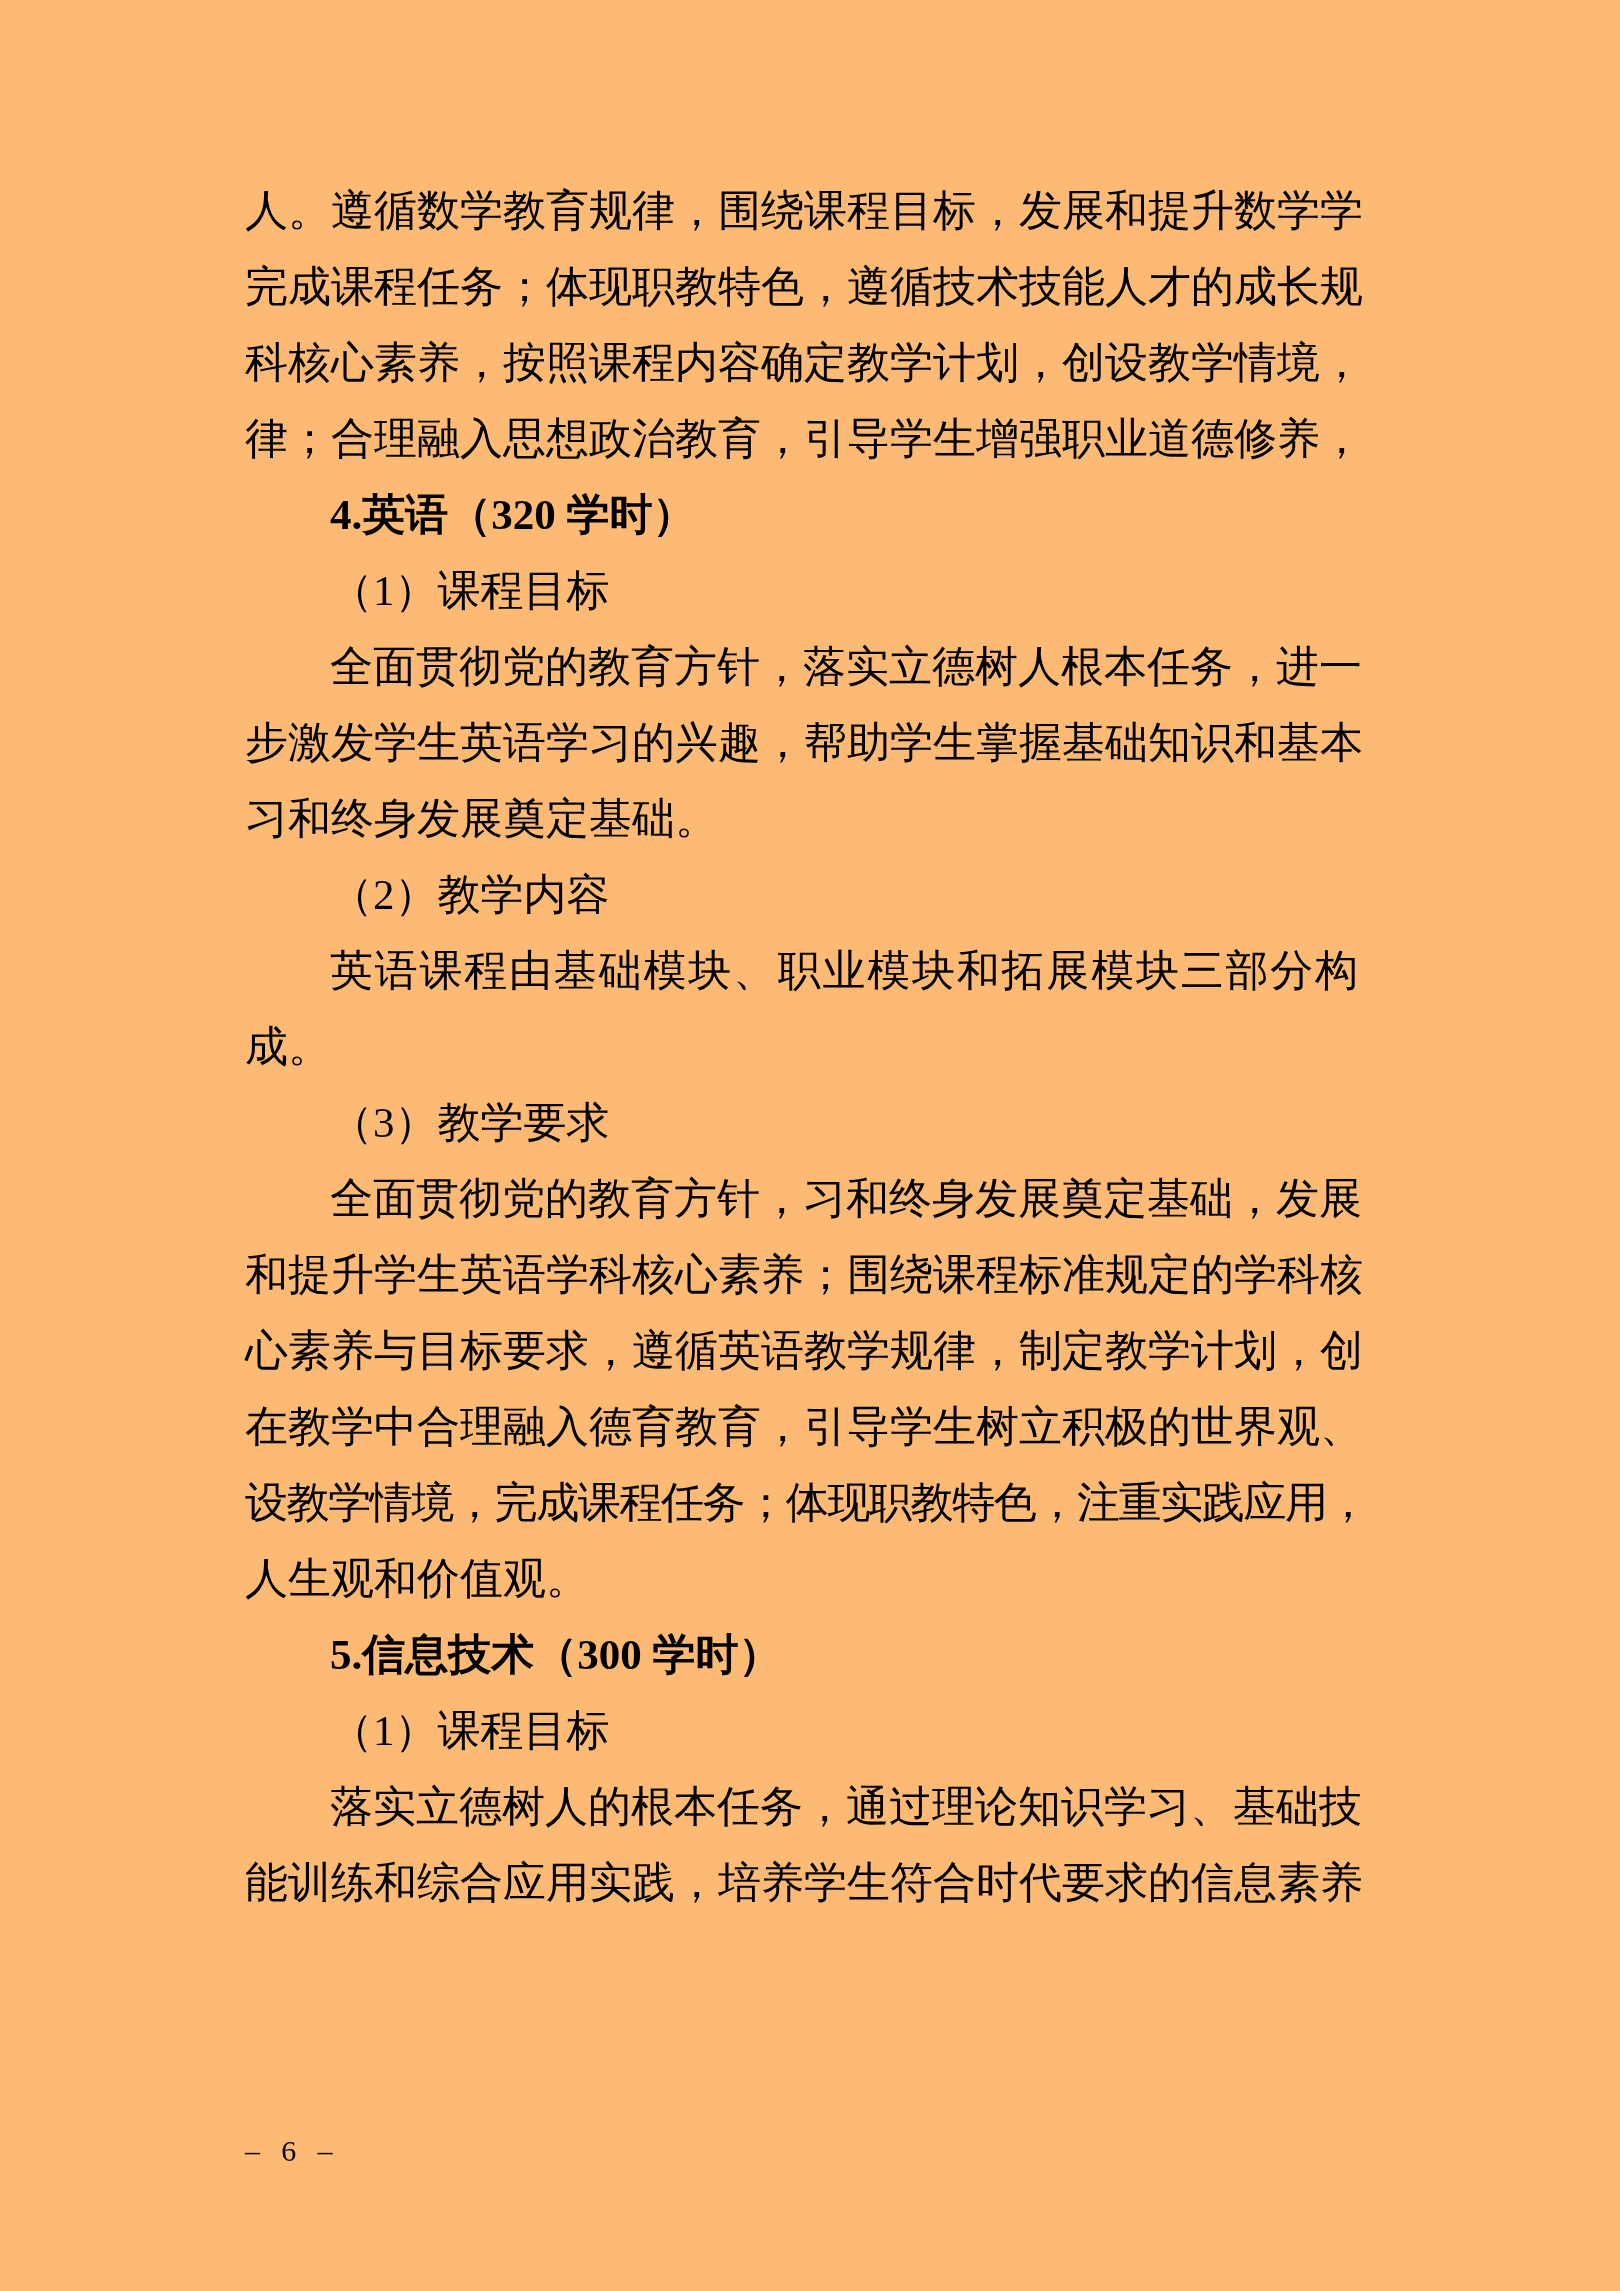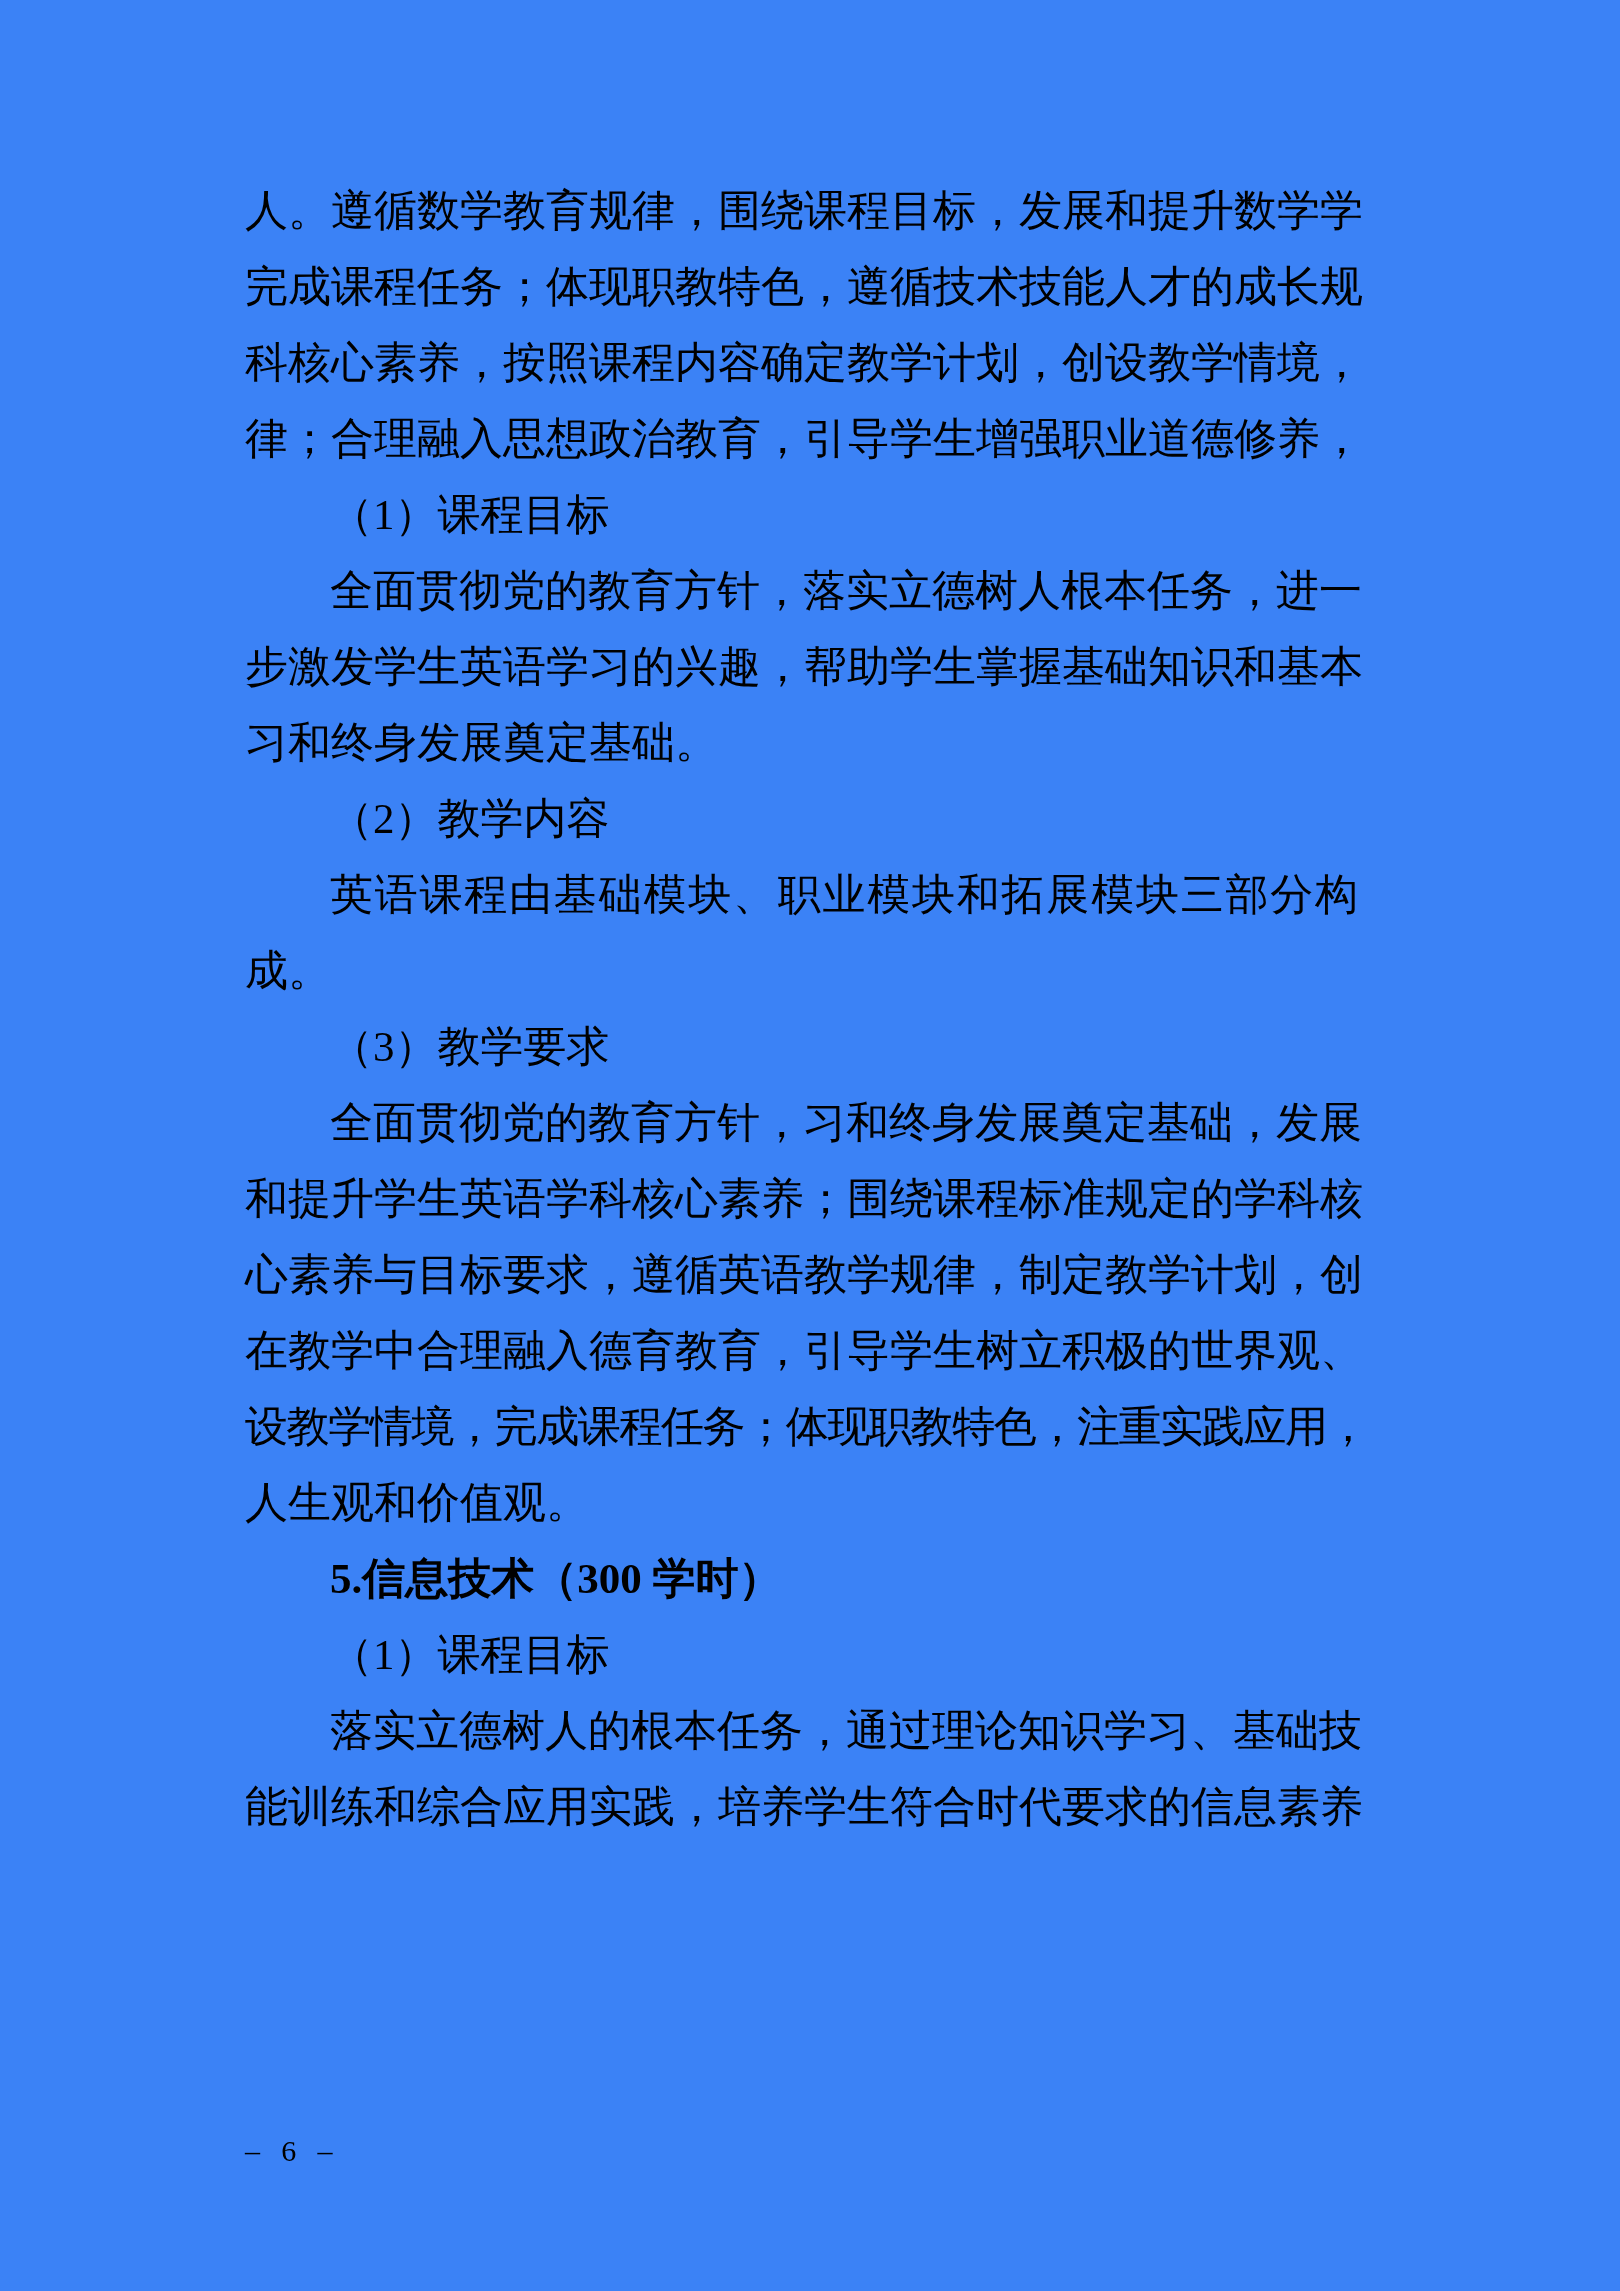--- a/index.html
+++ b/index.html
@@ -1,21 +1,21 @@
 <!DOCTYPE html>
 <html><head>
 <meta charset="utf-8">
 <title>Document</title>
 <style>
   html, body { margin: 0; padding: 0; background: #ffffff; }
   .page {
     position: relative;
     width: 1620px;
     height: 2292px;
-    background: #3b82f6;
+    background: #fdba74;
     color: #000000;
     font-family: "Liberation Serif", "DejaVu Serif", serif;
     overflow: hidden;
   }
   .content {
     position: absolute;
     left: 245px;
     top: 173px;
     width: 1113px;
   }
@@ -49,20 +49,21 @@
 </style>
 </head>
 <body>
 
 <div class="page">
   <div class="content">
     <div class="line full">人。遵循数学教育规律，围绕课程目标，发展和提升数学学</div>
     <div class="line full">完成课程任务；体现职教特色，遵循技术技能人才的成长规</div>
     <div class="line full">科核心素养，按照课程内容确定教学计划，创设教学情境，</div>
     <div class="line full">律；合理融入思想政治教育，引导学生增强职业道德修养，</div>
+    <div class="line heading indent">4.英语（320 学时）</div>
     <div class="line indent">（1）课程目标</div>
     <div class="line full indent">全面贯彻党的教育方针，落实立德树人根本任务，进一</div>
     <div class="line full">步激发学生英语学习的兴趣，帮助学生掌握基础知识和基本</div>
     <div class="line">习和终身发展奠定基础。</div>
     <div class="line indent">（2）教学内容</div>
     <div class="line full indent">英语课程由基础模块、职业模块和拓展模块三部分构</div>
     <div class="line">成。</div>
     <div class="line indent">（3）教学要求</div>
     <div class="line full indent">全面贯彻党的教育方针，习和终身发展奠定基础，发展</div>
     <div class="line full">和提升学生英语学科核心素养；围绕课程标准规定的学科核</div>

